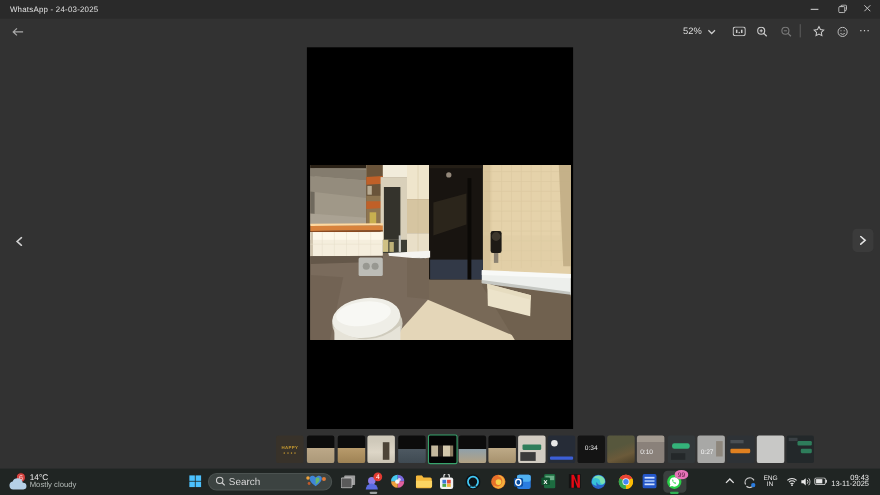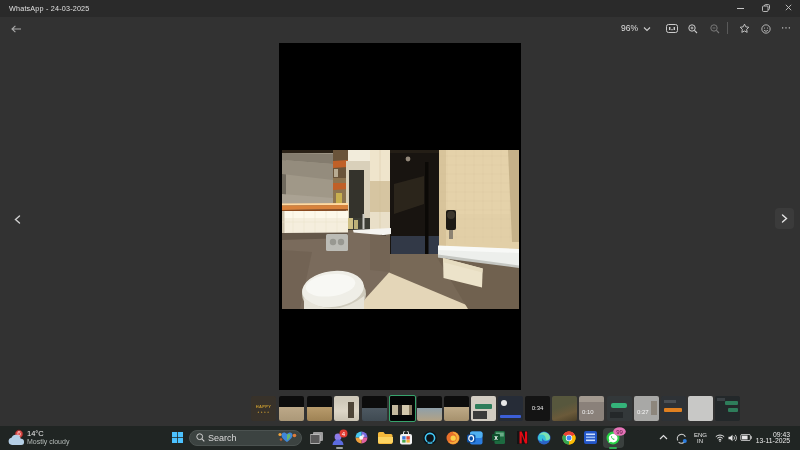--- a/index.html
+++ b/index.html
@@ -38,21 +38,21 @@
       <rect x="0.5" y="2" width="5.5" height="5.5" rx="1" fill="none" stroke="#c6c6c6" stroke-width="0.9"></rect>
       <path d="M2.5 2 V1.6 a1 1 0 0 1 1 -1 h3 a1 1 0 0 1 1 1 v3 a1 1 0 0 1 -1 1 H6" fill="none" stroke="#c6c6c6" stroke-width="0.9"></path>
     </svg>
 <svg class="abs" style="left:785px; top:4px;" width="7" height="7" viewBox="0 0 7 7">
       <path d="M0.8 0.8 L6.2 6.2 M6.2 0.8 L0.8 6.2" stroke="#c6c6c6" stroke-width="0.9"></path>
     </svg>
 
 <svg id="backarrow-svg" style="position:absolute; left:11px; top:25px;" width="11" height="8" viewBox="0 0 11 8">
       <path d="M10 4 H1.2 M4.4 0.8 L1 4 L4.4 7.2" stroke="#ababab" stroke-width="1.1" fill="none"></path>
     </svg>
-<div id="zoomtxt">96%</div>
+<div id="zoomtxt">52%</div>
 <svg class="tb" style="left:643px; top:26px;" width="8" height="6" viewBox="0 0 8 6">
       <path d="M1 1.5 L4 4.5 L7 1.5" stroke="#cccccc" stroke-width="1.1" fill="none"></path>
     </svg>
 
 <svg class="tb" style="left:666px; top:24px;" width="12" height="9" viewBox="0 0 12 9">
       <rect x="0.5" y="0.5" width="11" height="8" rx="2" fill="none" stroke="#cccccc" stroke-width="1"></rect>
       <rect x="3" y="3" width="1.4" height="3" fill="#cccccc"></rect>
       <rect x="5.4" y="5" width="1.2" height="1.2" fill="#cccccc"></rect>
       <rect x="7.6" y="3" width="1.4" height="3" fill="#cccccc"></rect>
     </svg>

